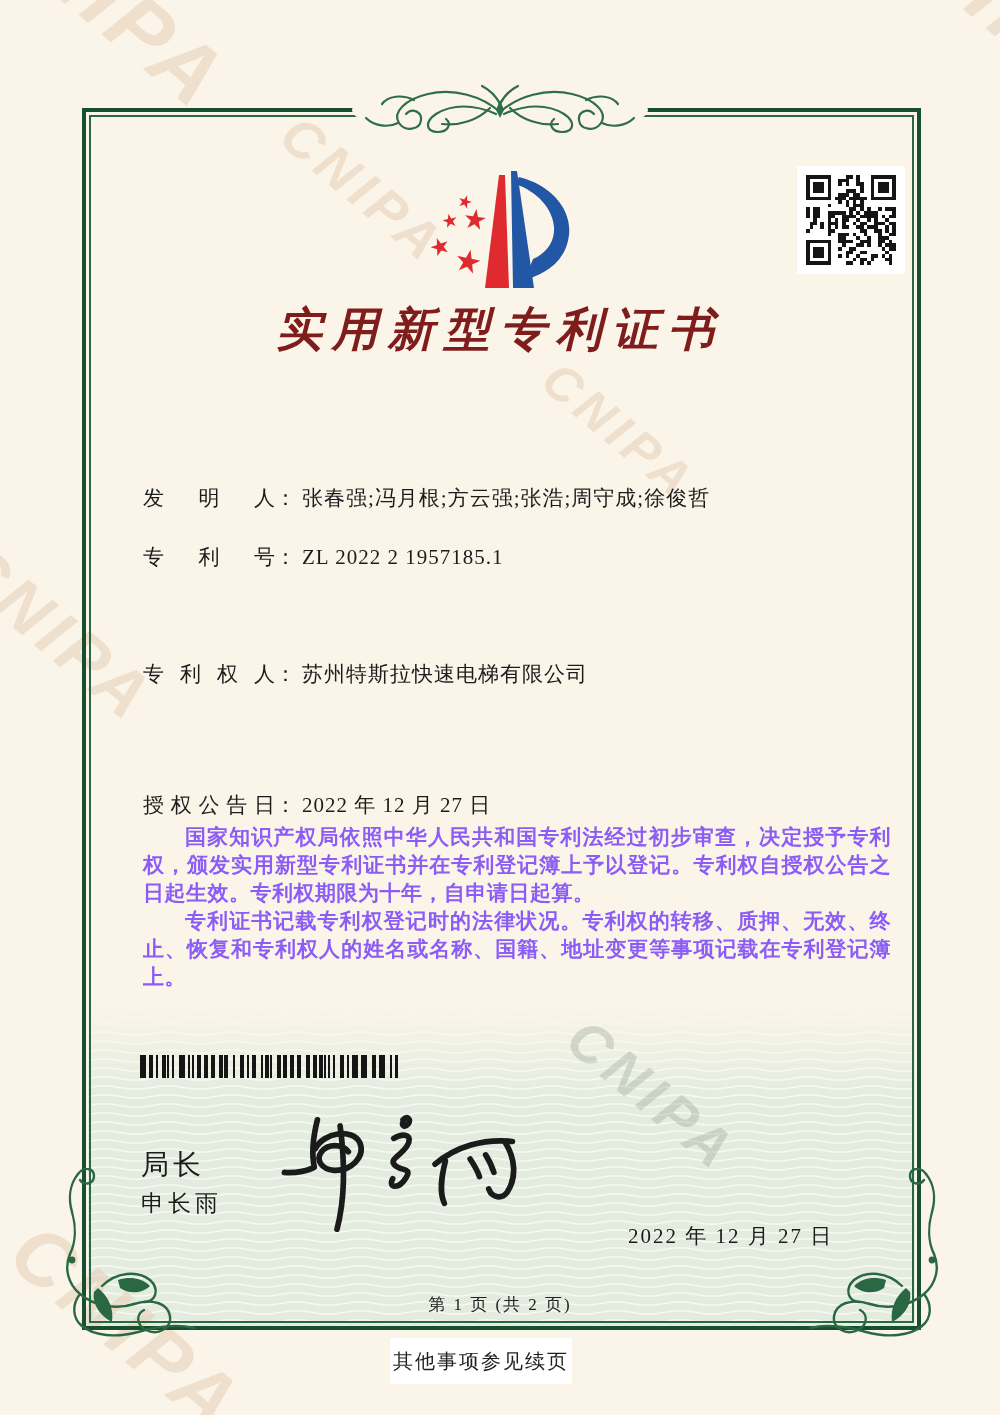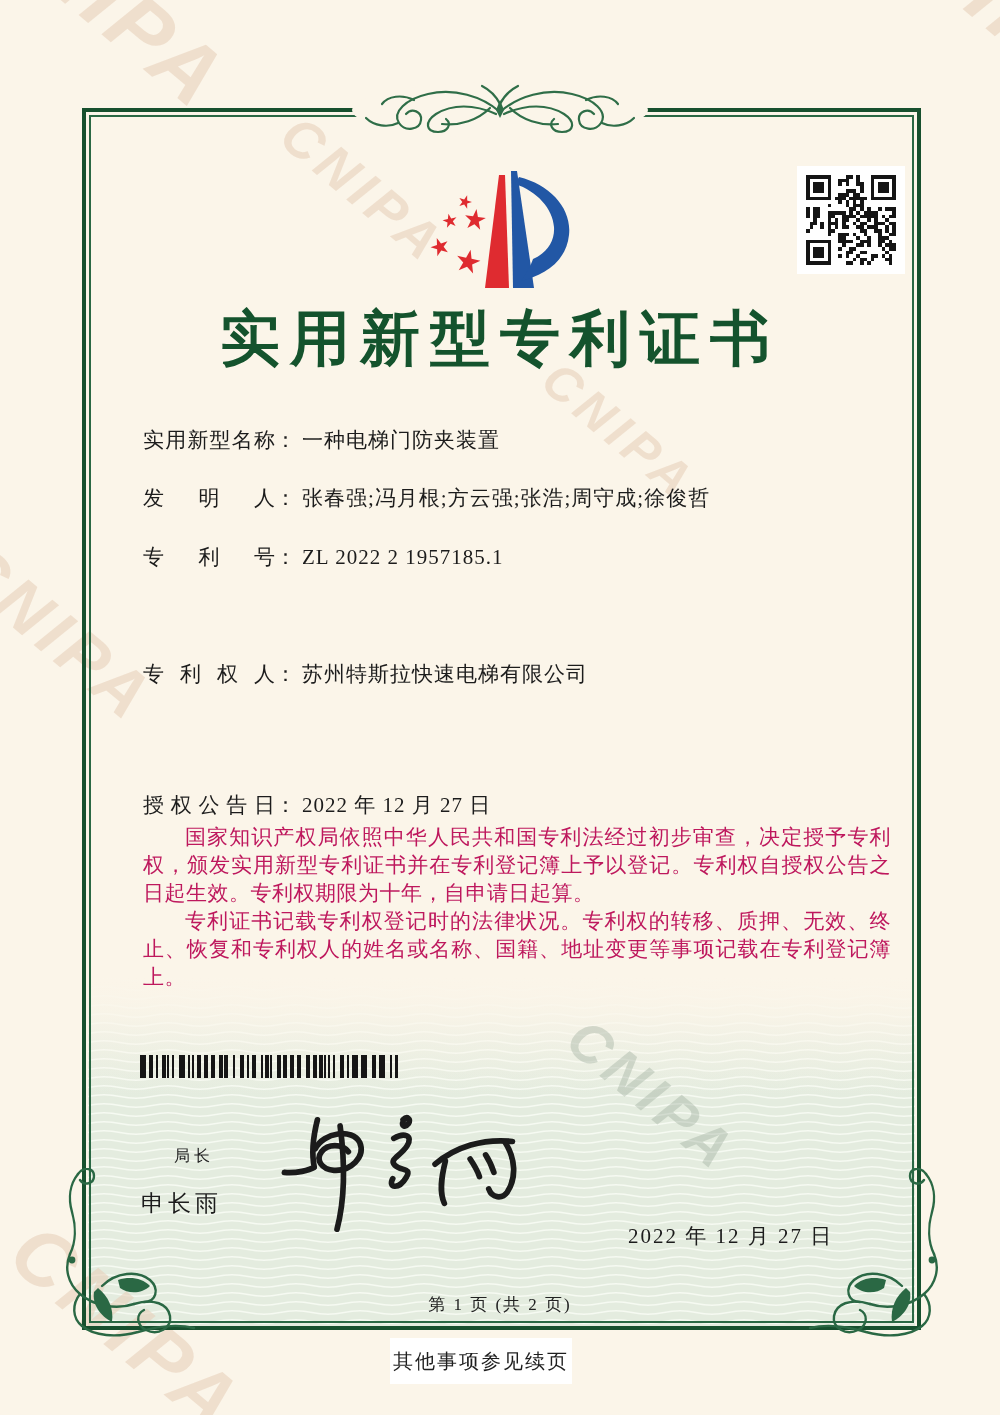--- a/index.html
+++ b/index.html
@@ -54,51 +54,51 @@
   .qr-box{
     position:absolute;left:797px;top:166px;width:108px;height:108px;
     background:#fff;
   }
   .qr-box svg{position:absolute;left:9px;top:9px;width:90px;height:90px;}
 
   .logo{position:absolute;left:426px;top:168px;width:152px;height:134px;}
 
   .title{
     position:absolute;left:0;top:299px;width:1000px;
-    text-align:center;font-size:60px;font-weight:bold;
-    letter-spacing:10px;color:#14532d;
+    text-align:center;font-size:46px;font-weight:bold;
+    letter-spacing:10px;color:#7f1d1d;font-style:italic;
   }
 
   .field-row{position:absolute;left:143px;font-size:21px;white-space:nowrap;}
   .flabel{
     display:inline-block;width:132px;
     text-align:justify;text-align-last:justify;
     vertical-align:top;
   }
   .fcolon{display:inline-block;margin-right:6px;}
   .fvalue{letter-spacing:1px;}
   .field2{position:absolute;left:513px;top:0;white-space:nowrap;}
   .flabel2{display:inline-block;width:120px;text-align:justify;text-align-last:justify;vertical-align:top;}
 
   .paragraphs{
     position:absolute;left:143px;top:824px;width:748px;
     font-size:21px;line-height:1.33;letter-spacing:.5px;
-    text-align:justify;color:#be185d;
+    text-align:justify;color:#8b5cf6;font-weight:bold;
   }
   .paragraphs p{margin:0;text-indent:2em;}
 
   .barcode{
     position:absolute;left:140px;top:1055px;width:258px;height:23px;
     font-size:0;white-space:nowrap;overflow:hidden;
   }
   .barcode i{display:inline-block;height:100%;}
   .barcode i.b{background:#151515;}
 
-  .sig-title{position:absolute;left:141px;top:1146px;font-size:16px;letter-spacing:4px;
-    font-family:"Liberation Sans","DejaVu Sans",sans-serif;margin-left:33px;}
+  .sig-title{position:absolute;left:141px;top:1146px;font-size:28px;letter-spacing:4px;
+    font-family:"Liberation Sans","DejaVu Sans",sans-serif;}
   .sig-name{position:absolute;left:141px;top:1188px;font-size:23px;letter-spacing:4px;
     font-family:"Liberation Sans","DejaVu Sans",sans-serif;}
   .signature{position:absolute;left:272px;top:1105px;width:258px;height:140px;}
 
   .issue-date{position:absolute;left:628px;top:1222px;font-size:21px;letter-spacing:2px;}
 
   .page-num{
     position:absolute;left:0;top:1293px;width:1000px;text-align:center;
     font-size:17px;letter-spacing:2px;color:#222;
   }
@@ -505,23 +505,20 @@
       <polygon points="73,7 79,7 83,120 59,120"></polygon>
     </g>
     <g fill="#2257a5">
       <polygon points="85,3 91,3 108,120 87,120"></polygon>
       <path d="M93,9 C125,17 146,41 143,67 C140,95 116,108 95,113 C101,104 105,97 107,91 C121,85 129,73 128,59 C127,41 111,23 89,16 Z"></path>
     </g>
   </svg>
 
   <div class="title">实用新型专利证书</div>
 
-  <div class="field-row" style="top:426px;">
-    <span class="flabel">实用新型名称</span><span class="fcolon">：</span><span class="fvalue">一种电梯门防夹装置</span>
-  </div>
   <div class="field-row" style="top:484px;">
     <span class="flabel">发明人</span><span class="fcolon">：</span><span class="fvalue">张春强;冯月根;方云强;张浩;周守成;徐俊哲</span>
   </div>
   <div class="field-row" style="top:543px;">
     <span class="flabel">专利号</span><span class="fcolon">：</span><span class="fvalue">ZL 2022 2 1957185.1</span>
   </div>
   <div class="field-row" style="top:660px;">
     <span class="flabel">专利权人</span><span class="fcolon">：</span><span class="fvalue">苏州特斯拉快速电梯有限公司</span>
   </div>
   <div class="field-row" style="top:777px;width:790px;margin-top:14px;">

